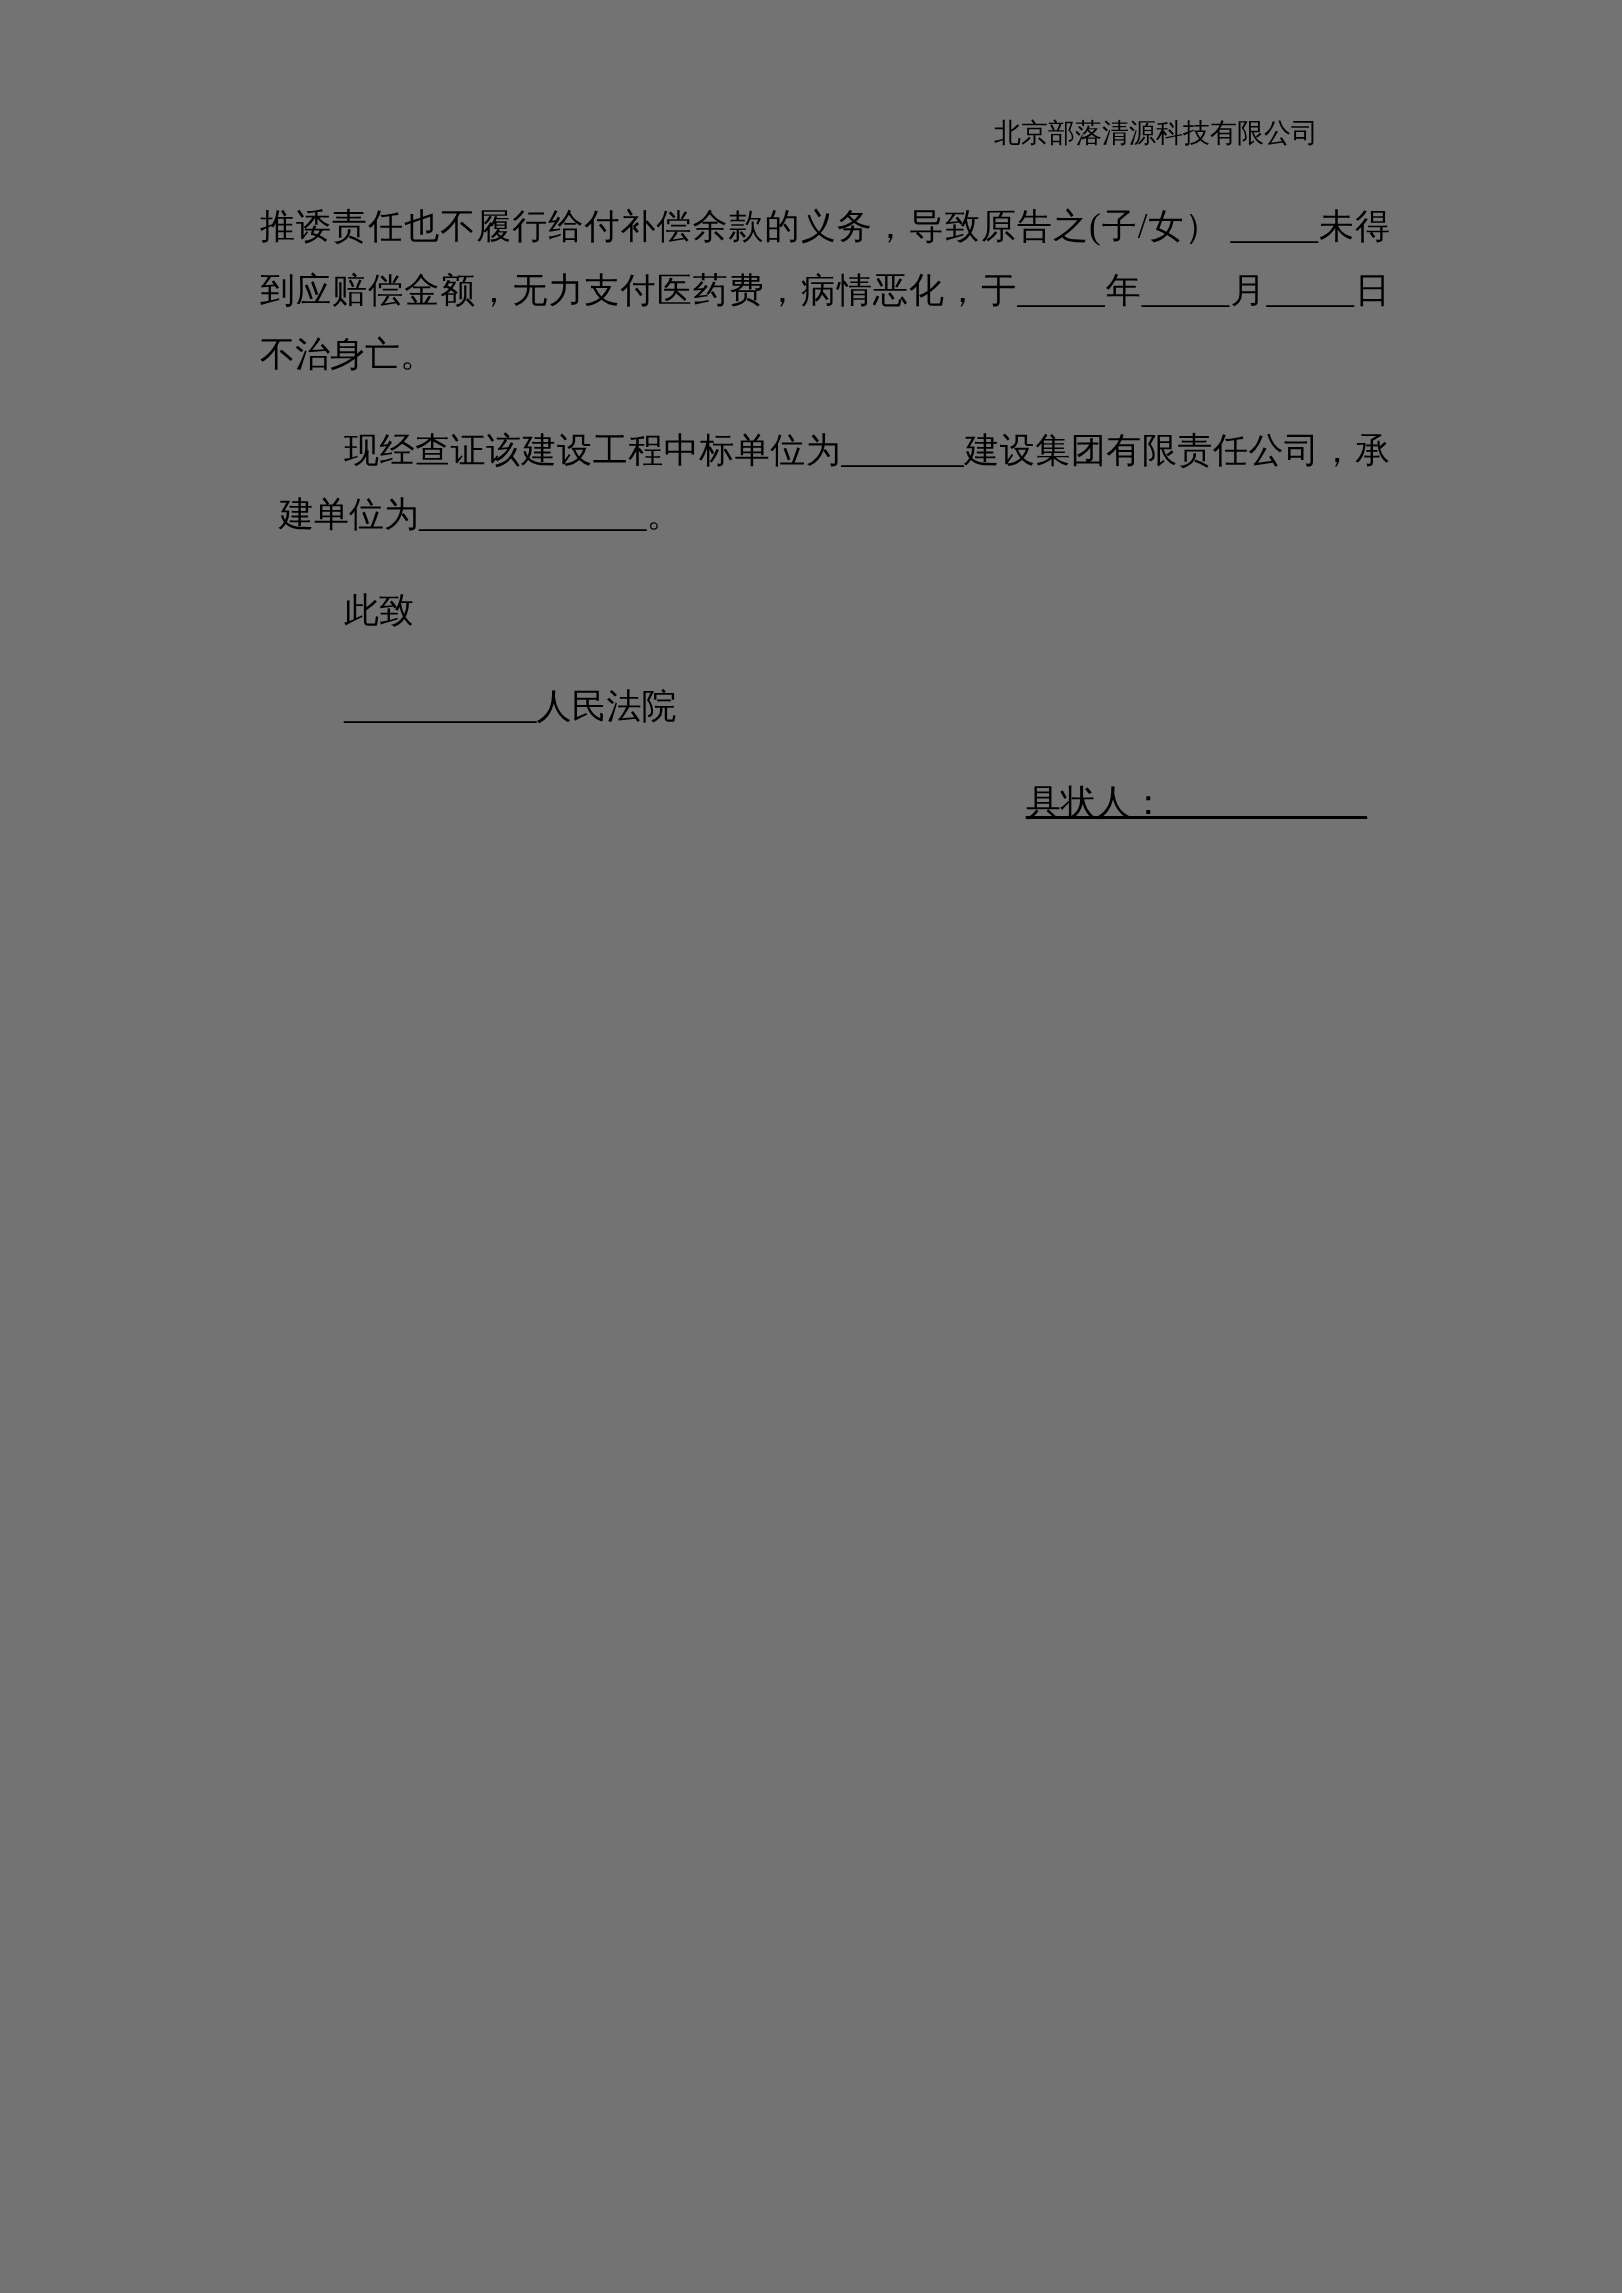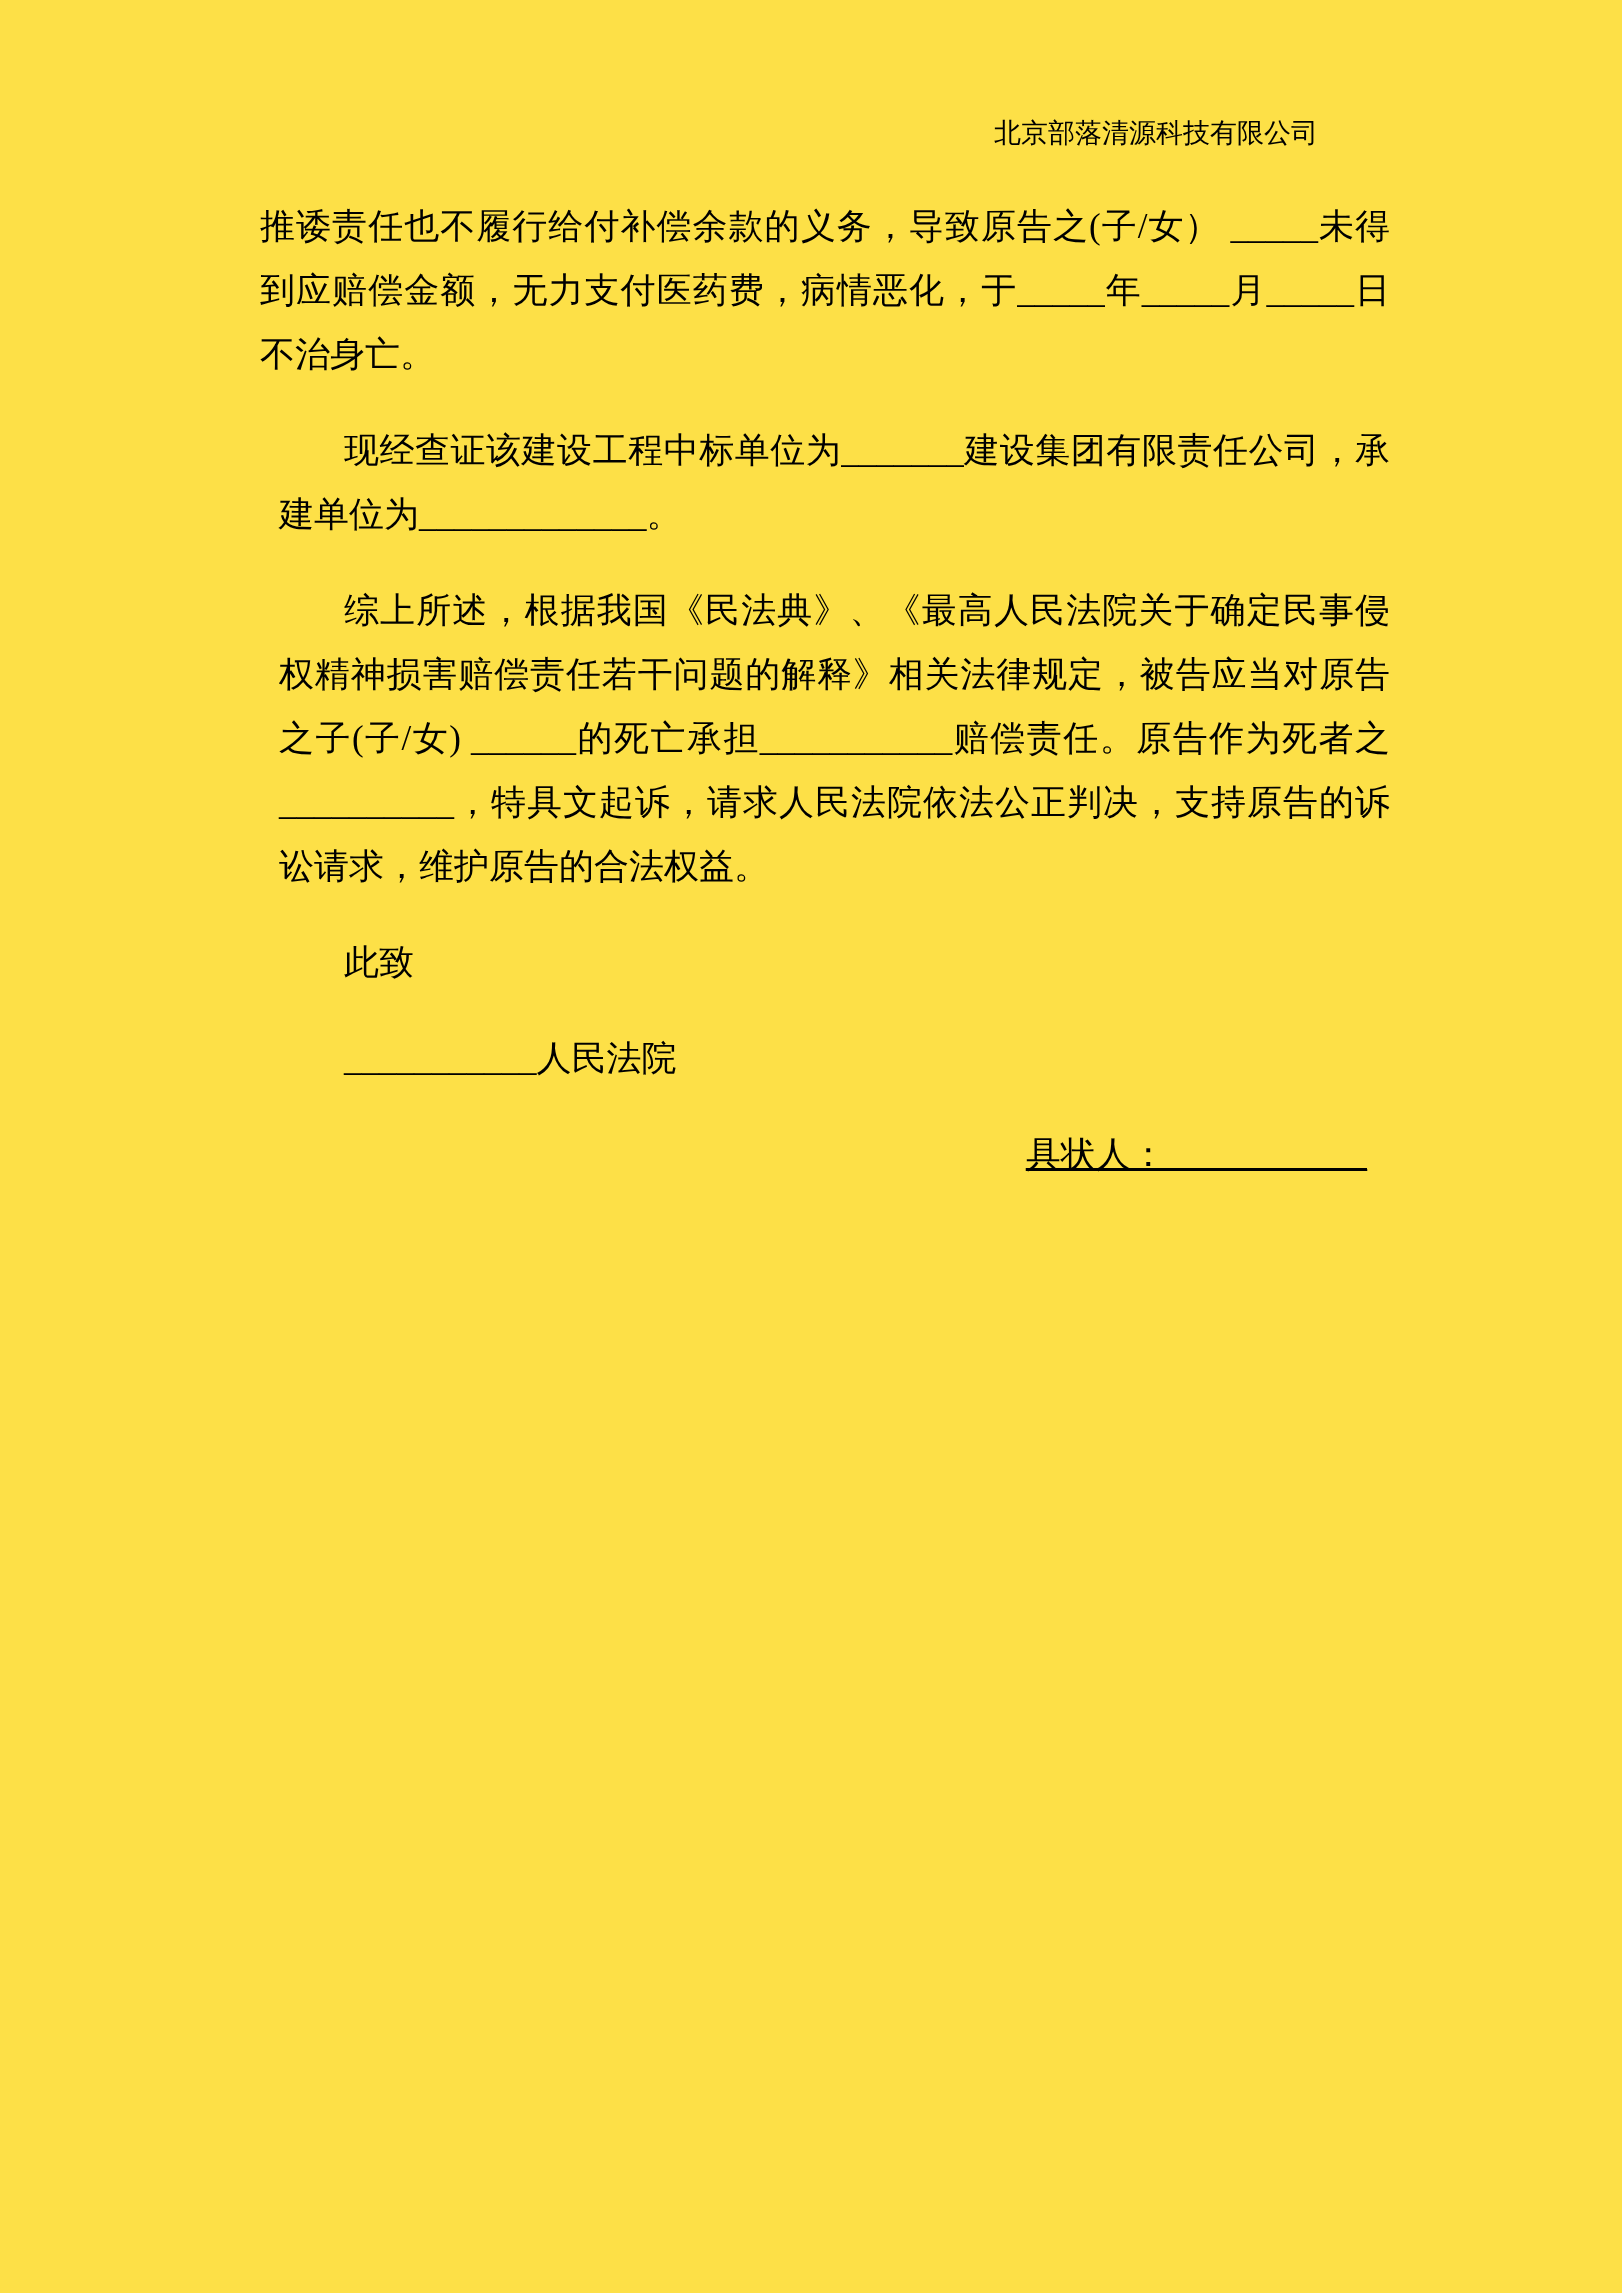--- a/index.html
+++ b/index.html
@@ -4,21 +4,21 @@
 <style>
   html, body {
     margin: 0;
     padding: 0;
     background: #ffffff;
   }
   .page {
     position: relative;
     width: 1623px;
     height: 2294px;
-    background: #fde047;
+    background: #737373;
     color: #000000;
     overflow: hidden;
   }
   .company-header {
     position: absolute;
     top: 113px;
     right: 305px;
     font-family: "Liberation Sans", sans-serif;
     font-size: 27px;
     line-height: 40px;
@@ -56,21 +56,20 @@
 
   <div class="company-header">北京部落清源科技有限公司</div>
 
   <div class="content">
 
     <p class="no-indent">推诿责任也不履行给付补偿余款的义务，导致原告之(子/女） _____未得到应赔偿金额，无力支付医药费，病情恶化，于_____年_____月_____日不治身亡。</p>
 
     <p class="indent">现经查证该建设工程中标单位为_______建设集团有限责任公司，承建单位为_____________。</p>
 
 
-    <p class="indent">综上所述，根据我国《民法典》、《最高人民法院关于确定民事侵权精神损害赔偿责任若干问题的解释》相关法律规定，被告应当对原告之子(子/女) ______的死亡承担___________赔偿责任。原告作为死者之__________，特具文起诉，请求人民法院依法公正判决，支持原告的诉讼请求，维护原告的合法权益。</p>
 
     <p class="indent">此致</p>
 
     <p class="indent">___________人民法院</p>
 
     <p class="sig-line">具状人： ___________</p>
 
 
   </div>
 

